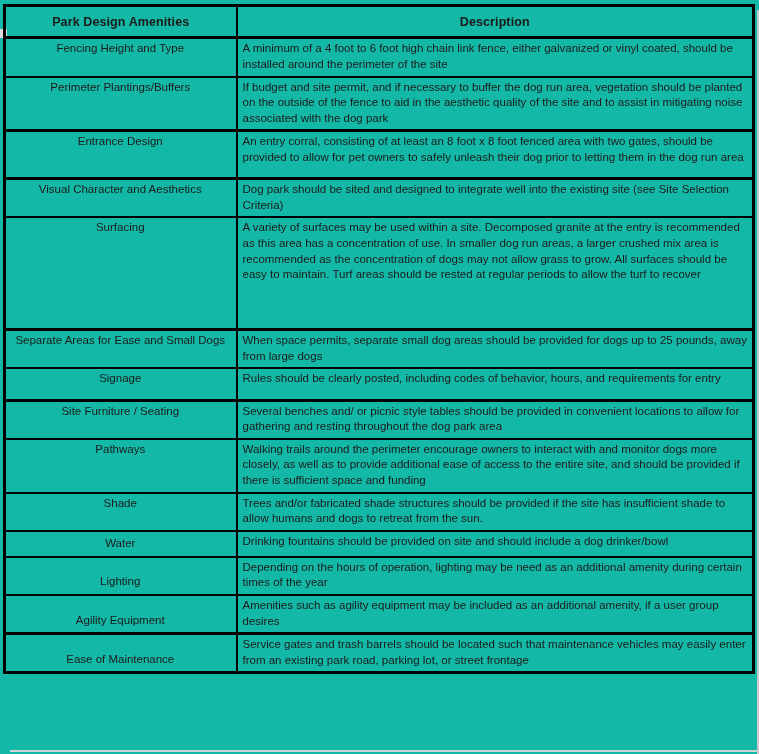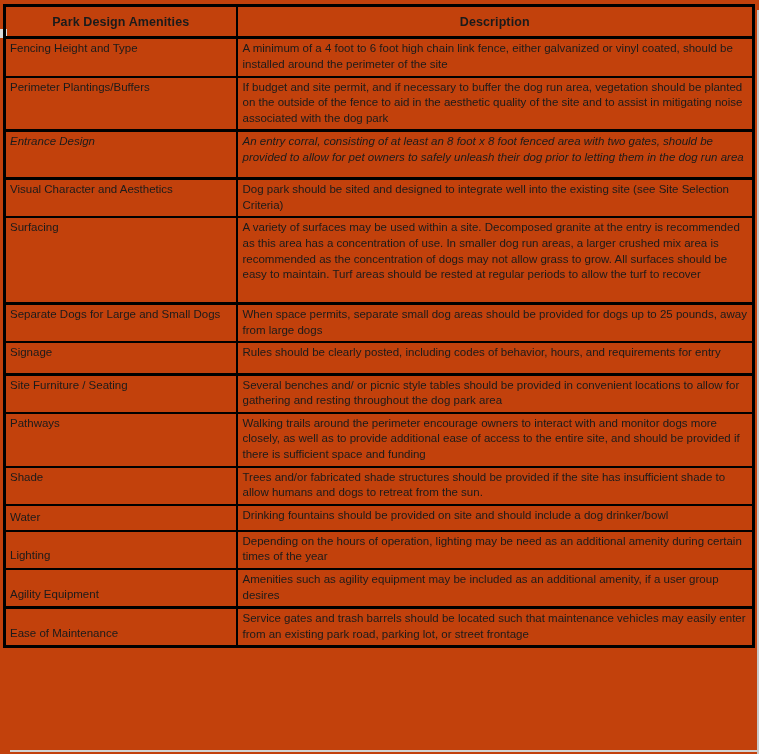--- a/index.html
+++ b/index.html
@@ -4,21 +4,21 @@
 <style>
   html, body {
     margin: 0;
     padding: 0;
     background: #ffffff;
   }
   .page {
     position: relative;
     width: 759px;
     height: 754px;
-    background: #c2410c;
+    background: #14b8a6;
     overflow: hidden;
   }
   
   .page::after {
     content: "";
     position: absolute;
     top: 10px;
     right: 0;
     bottom: 0;
     width: 2px;
@@ -65,21 +65,21 @@
     letter-spacing: 0.1px;
   }
   td {
     border: 2px solid #000000;
     vertical-align: top;
     padding: 2px 5px 3px 5px;
     font-size: 11.5px;
     line-height: 15.6px;
     overflow: hidden;
   }
-  td.amenity { padding-left: 4px; }
+  td.amenity { padding-left: 4px; text-align: center; }
   tr.vb td.amenity { vertical-align: bottom; padding-bottom: 4px; }
   tr.thick td { border-bottom-width: 3px; }
 </style>
 </head>
 <body>
 
 <div class="page">
   <div class="scan-artifact"></div>
   <table class="amenities">
     <colgroup>
@@ -94,34 +94,34 @@
     </thead>
     <tbody id="table-body">
         <tr style="height: 39px;">
           <td class="amenity">Fencing Height and Type</td>
           <td class="description">A minimum of a 4 foot to 6 foot high chain link fence, either galvanized or vinyl coated, should be installed around the perimeter of the site</td>
         </tr>
         <tr class="thick" style="height: 51px; margin-top: 45px;">
           <td class="amenity">Perimeter Plantings/Buffers</td>
           <td class="description">If budget and site permit, and if necessary to buffer the dog run area, vegetation should be planted on the outside of the fence to aid in the aesthetic quality of the site and to assist in mitigating noise associated with the dog park</td>
         </tr>
-        <tr class="thick" style="height: 48px; font-style: italic;">
+        <tr class="thick" style="height: 48px;">
           <td class="amenity">Entrance Design</td>
           <td class="description">An entry corral, consisting of at least an 8 foot x 8 foot fenced area with two gates, should be provided to allow for pet owners to safely unleash their dog prior to letting them in the dog run area</td>
         </tr>
         <tr style="height: 33px; margin-top: 47px;">
           <td class="amenity">Visual Character and Aesthetics</td>
           <td class="description">Dog park should be sited and designed to integrate well into the existing site (see Site Selection Criteria)</td>
         </tr>
-        <tr class="thick" style="height: 86px;">
+        <tr class="thick" style="height: 112px;">
           <td class="amenity">Surfacing</td>
           <td class="description">A variety of surfaces may be used within a site. Decomposed granite at the entry is recommended as this area has a concentration of use. In smaller dog run areas, a larger crushed mix area is recommended as the concentration of dogs may not allow grass to grow. All surfaces should be easy to maintain. Turf areas should be rested at regular periods to allow the turf to recover</td>
         </tr>
         <tr style="height: 29px;">
-          <td class="amenity">Separate Dogs for Large and Small Dogs</td>
+          <td class="amenity">Separate Areas for Ease and Small Dogs</td>
           <td class="description">When space permits, separate small dog areas should be provided for dogs up to 25 pounds, away from large dogs</td>
         </tr>
         <tr class="thick" style="height: 32px; padding-left: 8px;">
           <td class="amenity">Signage</td>
           <td class="description">Rules should be clearly posted, including codes of behavior, hours, and requirements for entry</td>
         </tr>
         <tr style="height: 36px;">
           <td class="amenity">Site Furniture / Seating</td>
           <td class="description">Several benches and/ or picnic style tables should be provided in convenient locations to allow for gathering and resting throughout the dog park area</td>
         </tr>

